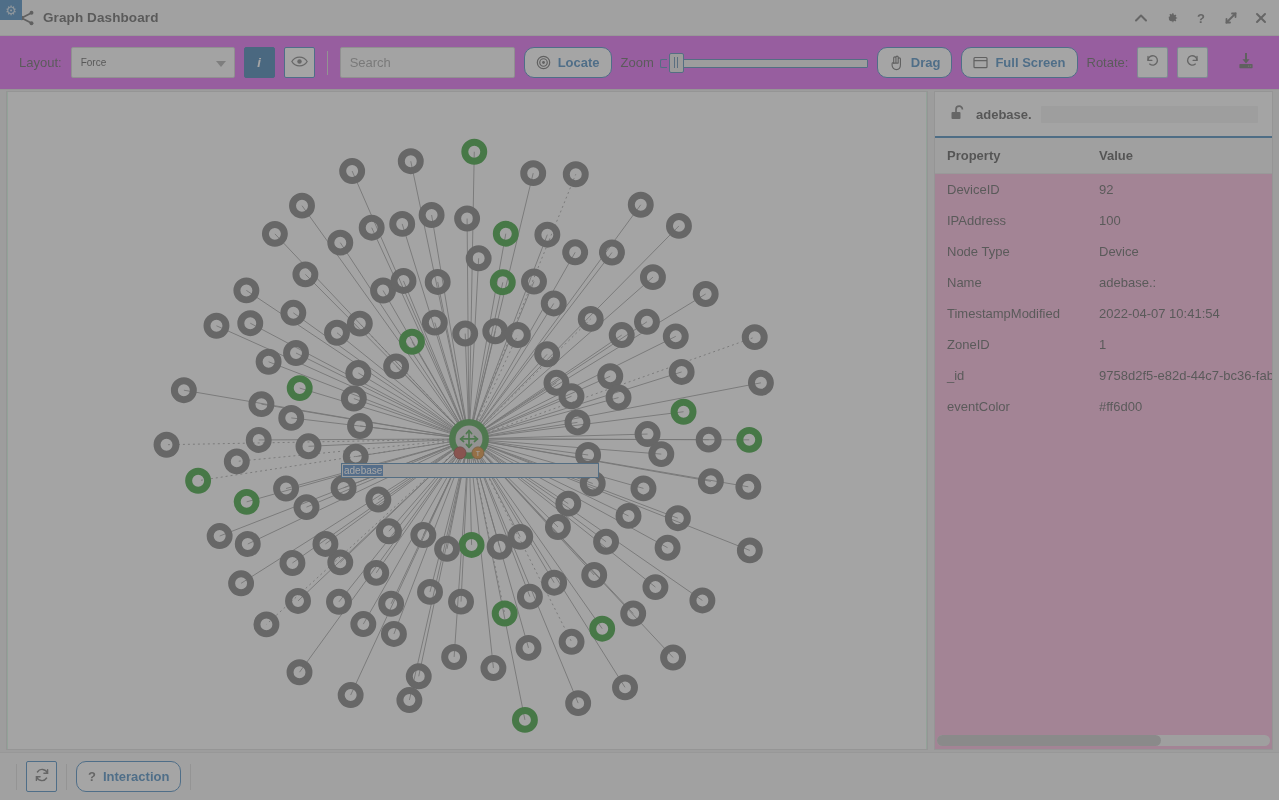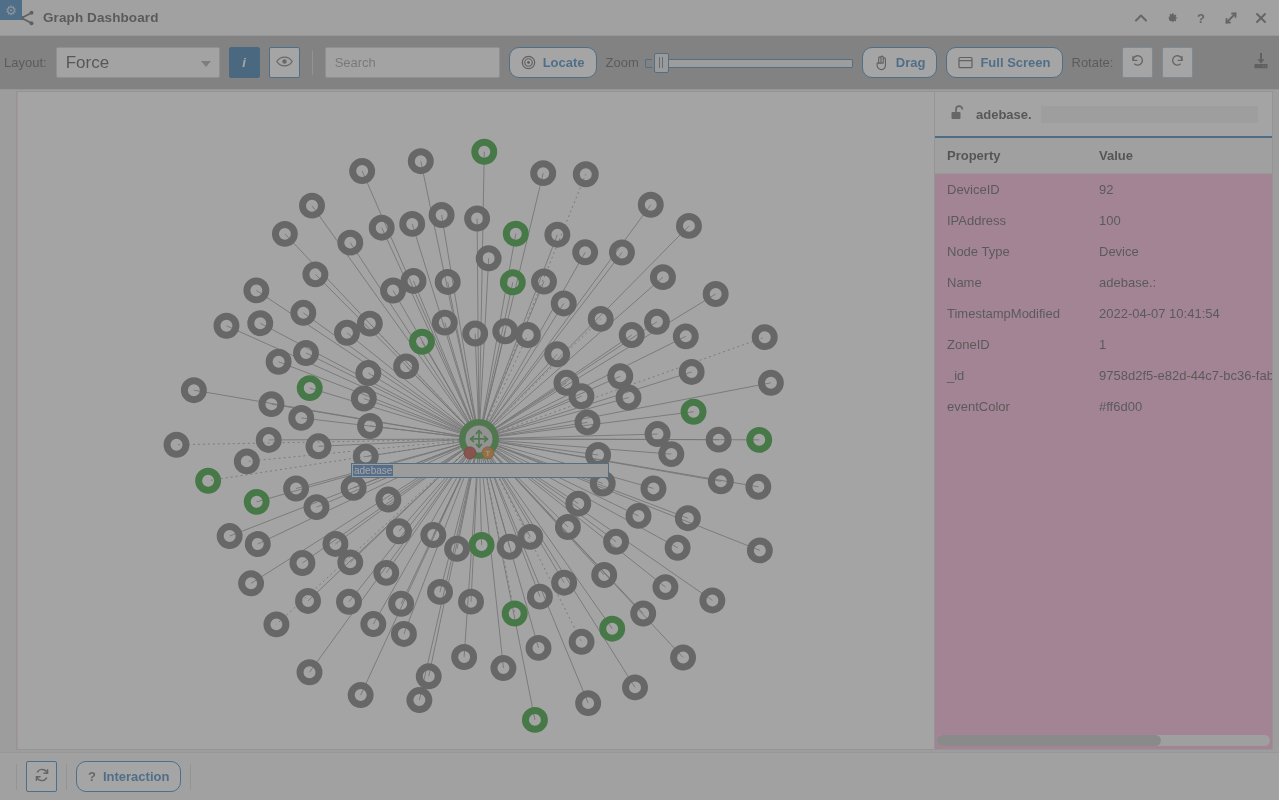--- a/index.html
+++ b/index.html
@@ -66,41 +66,41 @@
     display: flex; align-items: center; justify-content: center;
     color: #5a5a5a;
     cursor: pointer;
   }
 
   
   .toolbar {
     position: absolute;
     top: 36px; left: 0;
     width: 1279px; height: 54px;
-    background: #a3a3a3;
+    background: #d946ef;
     border-bottom: 1px solid #d8d8d8;
     display: flex;
     align-items: center;
-    padding: 0 4px;
+    padding: 0 19px;
     gap: 9px;
   }
   .tb-label {
     font-size: 13px;
     color: #3d3d3d;
     white-space: nowrap;
   }
   .select-box {
     position: relative;
     width: 164px; height: 31px;
     background: #fafafa;
     border: 1px solid #c7c7c7;
     border-radius: 2px;
     display: flex; align-items: center;
     padding: 0 9px;
-    font-size: 17px;
+    font-size: 10px;
     color: #333;
     cursor: pointer;
   }
   .select-caret {
     position: absolute;
     right: 8px; top: 50%;
     margin-top: -2px;
     width: 0; height: 0;
     border-left: 5px solid transparent;
     border-right: 5px solid transparent;
@@ -215,23 +215,23 @@
 
   
   .body-area {
     position: absolute;
     top: 90px; left: 0;
     width: 1279px; height: 662px;
     background: #e9e9e9;
   }
   .canvas-panel {
     position: absolute;
-    left: 16px; top: 1px;
+    left: 6px; top: 1px;
     width: 922px; height: 659px;
-    background: #fca5a5;
+    background: #86efac;
     border: 1px solid #d6d6d6;
     overflow: hidden;
   }
   .graph-svg { display: block; width: 100%; height: 100%; }
 
   
   .node-editor {
     position: absolute;
     left: 334px; top: 371px;
     width: 258px; height: 15px;

